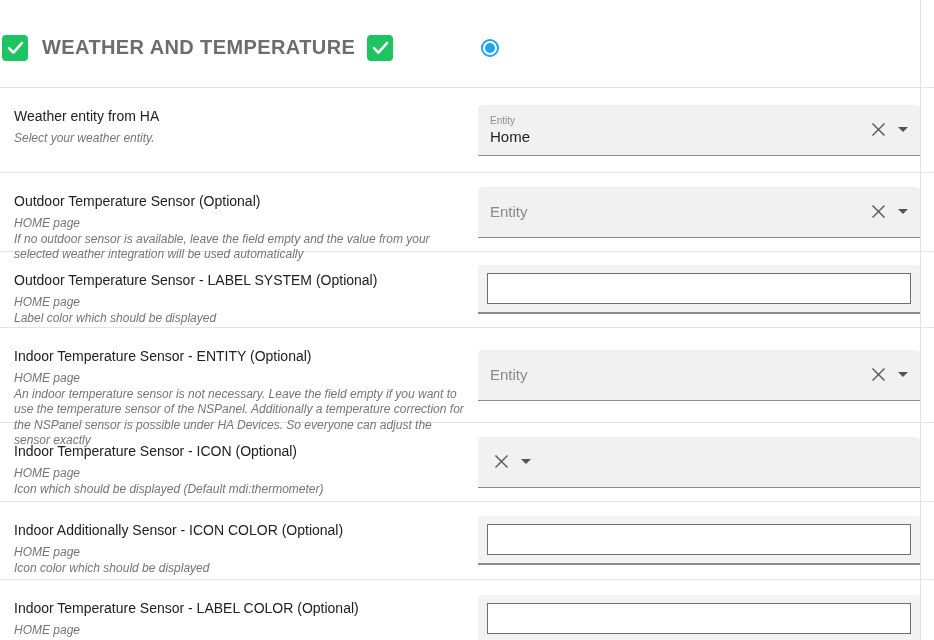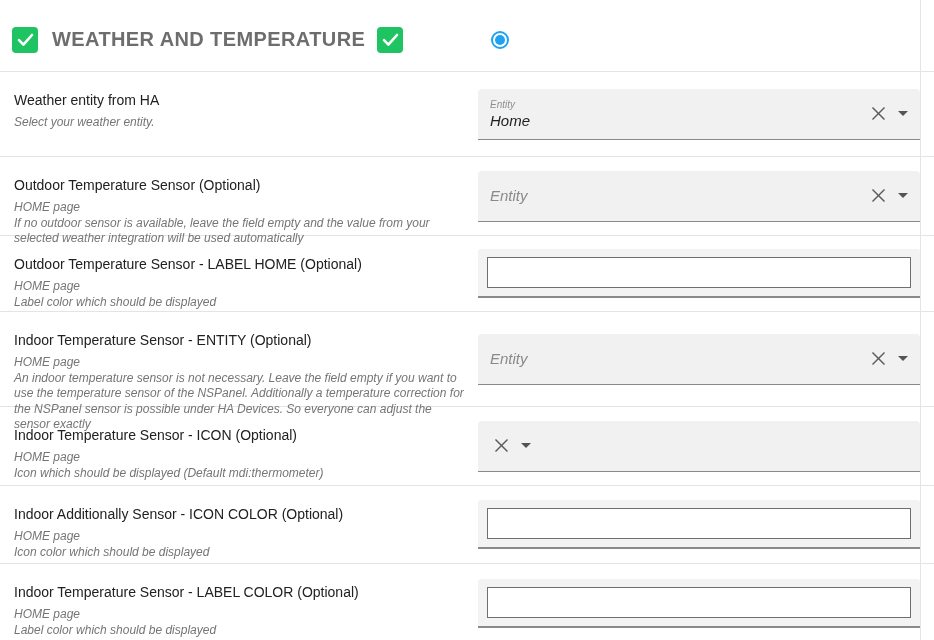--- a/index.html
+++ b/index.html
@@ -2,43 +2,43 @@
 <html><head>
 <meta charset="utf-8">
 <style>
   * { margin:0; padding:0; box-sizing:border-box; }
   html,body { width:934px; height:640px; background:#ffffff; overflow:hidden;
     font-family:"Liberation Sans","DejaVu Sans",sans-serif; }
   .panel { position:relative; width:934px; height:640px; background:#fff; }
   .vline { position:absolute; left:920px; top:0; bottom:0; width:1px; background:#e4e4e4; }
 
   
-  .header { height:72px; border-bottom:1px solid #e4e4e4; display:flex; align-items:center;
-    padding-left:12px; padding-top:8px; }
+  .header { height:88px; border-bottom:1px solid #e4e4e4; display:flex; align-items:center;
+    padding-left:2px; padding-top:8px; }
   .checkbox { width:26px; height:26px; background:#1fc462; border-radius:4px;
     display:inline-flex; align-items:center; justify-content:center; flex:0 0 auto; cursor:pointer; }
   .header-title { font-size:20px; font-weight:bold; color:#6d6d6d; letter-spacing:0.4px;
     margin:0 12px 0 14px; white-space:nowrap; }
   .radio { width:18px; height:18px; border:2px solid #1fa3f0; border-radius:50%;
     margin-left:88px; display:inline-flex; align-items:center; justify-content:center; cursor:pointer; }
   .radio-dot { width:10px; height:10px; border-radius:50%; background:#1fa3f0; }
 
   
   .row { display:flex; align-items:center; border-bottom:1px solid #e4e4e4; width:934px; }
   .row.last { border-bottom:none; }
   .r0{height:85px}.r1{height:79px}.r2{height:76px}.r3{height:95px}.r4{height:79px}.r5{height:78px}.r6{height:79px}
   .row-text { flex:1 1 auto; padding:0 14px; align-self:flex-start; padding-top:18px; max-width:478px; }
   .row-title { font-size:14px; line-height:20px; color:#212121; margin-bottom:5px; }
   .row-sub, .row-desc { font-size:12px; line-height:15.5px; font-style:italic; color:#757575; }
   .row-control { width:456px; flex:0 0 456px; padding-right:14px; }
 
   
   .select-field { height:51px; background:#f1f1f1; border-radius:4px 4px 0 0;
     border-bottom:1px solid #8a8a8a; display:flex; align-items:center;
-    padding:0 12px 0 12px; cursor:pointer;font-style:italic; }
+    padding:0 12px 0 12px; cursor:pointer; }
   .select-text { flex:1 1 auto; display:flex; flex-direction:column; justify-content:center; }
   .select-label { font-size:10px; line-height:13px; color:#8f8f8f; }
   .select-value { font-size:15px; line-height:19px; color:#1f1f1f; }
   .select-placeholder { flex:1 1 auto; font-size:15px; color:#8a8a8a; }
   .select-icon-wrap { display:flex; align-items:center; flex:1 1 auto; gap:11px; padding-left:6px; }
   .select-icon-value { font-size:14px; color:#1f1f1f; }
   .clear-btn { display:inline-flex; align-items:center; justify-content:center;
     width:22px; height:22px; cursor:pointer; flex:0 0 auto; }
   .caret { width:0; height:0; border-left:5px solid transparent; border-right:5px solid transparent;
     border-top:5px solid #545454; margin-left:9px; flex:0 0 auto; cursor:pointer; }
@@ -109,21 +109,21 @@
               <line x1="13.5" y1="1.5" x2="1.5" y2="13.5" stroke="#5c5c5c" stroke-width="1.5"></line>
             </svg>
         </span>
         <span class="caret"></span>
       </div>
     </div>
   </div>
 
   <div class="row r2">
     <div class="row-text">
-      <div class="row-title">Outdoor Temperature Sensor - LABEL HOME (Optional)</div>
+      <div class="row-title">Outdoor Temperature Sensor - LABEL SYSTEM (Optional)</div>
       <div class="row-sub">HOME page</div>
       <div class="row-desc">Label color which should be displayed</div>
     </div>
     <div class="row-control">
       <div class="input-wrap">
         <input type="text" class="text-input" style="">
       </div>
     </div>
   </div>
 

